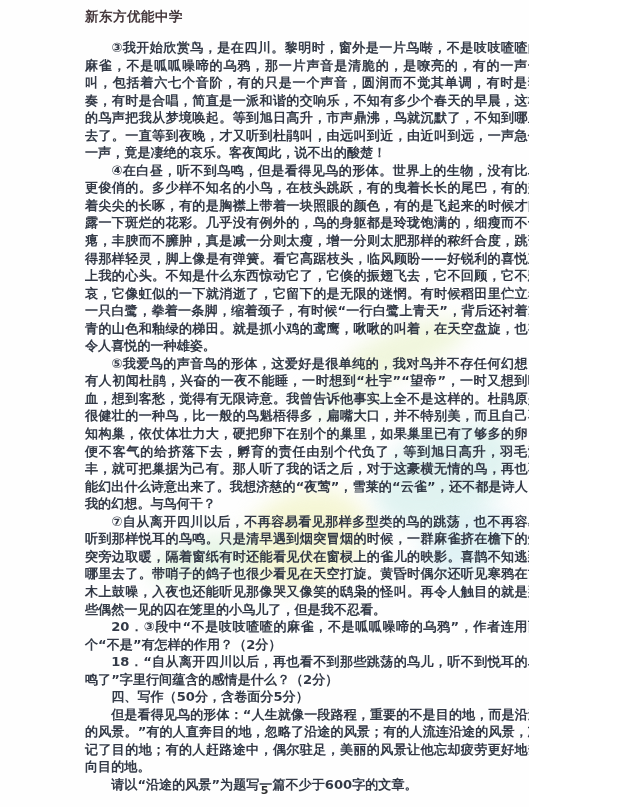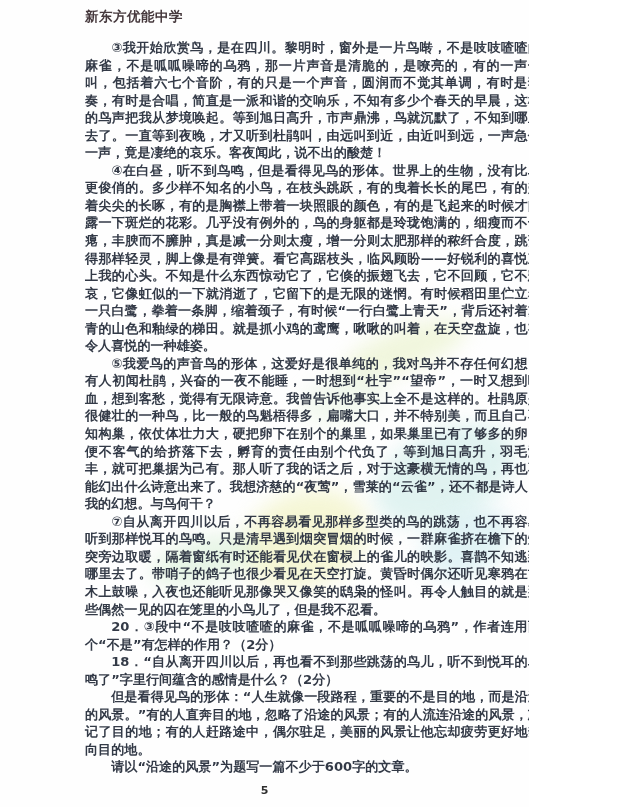--- a/index.html
+++ b/index.html
@@ -80,19 +80,20 @@
     <div class="school">新东方优能中学</div>
 
     <p class="para">③我开始欣赏鸟，是在四川。黎明时，窗外是一片鸟啭，不是吱吱喳喳的麻雀，不是呱呱噪啼的乌鸦，那一片声音是清脆的，是嘹亮的，有的一声长叫，包括着六七个音阶，有的只是一个声音，圆润而不觉其单调，有时是独奏，有时是合唱，简直是一派和谐的交响乐，不知有多少个春天的早晨，这样的鸟声把我从梦境唤起。等到旭日高升，市声鼎沸，鸟就沉默了，不知到哪里去了。一直等到夜晚，才又听到杜鹃叫，由远叫到近，由近叫到远，一声急似一声，竟是凄绝的哀乐。客夜闻此，说不出的酸楚！</p>
     <p class="para">④在白昼，听不到鸟鸣，但是看得见鸟的形体。世界上的生物，没有比鸟更俊俏的。多少样不知名的小鸟，在枝头跳跃，有的曳着长长的尾巴，有的翘着尖尖的长啄，有的是胸襟上带着一块照眼的颜色，有的是飞起来的时候才闪露一下斑烂的花彩。几乎没有例外的，鸟的身躯都是玲珑饱满的，细瘦而不干瘪，丰腴而不臃肿，真是减一分则太瘦，增一分则太肥那样的秾纤合度，跳荡得那样轻灵，脚上像是有弹簧。看它高踞枝头，临风顾盼——好锐利的喜悦刺上我的心头。不知是什么东西惊动它了，它倏的振翅飞去，它不回顾，它不悲哀，它像虹似的一下就消逝了，它留下的是无限的迷惘。有时候稻田里伫立着一只白鹭，拳着一条脚，缩着颈子，有时候“一行白鹭上青天”，背后还衬着黛青的山色和釉绿的梯田。就是抓小鸡的鸢鹰，啾啾的叫着，在天空盘旋，也有令人喜悦的一种雄姿。</p>
     <p class="para">⑤我爱鸟的声音鸟的形体，这爱好是很单纯的，我对鸟并不存任何幻想。有人初闻杜鹃，兴奋的一夜不能睡，一时想到“杜宇”“望帝”，一时又想到啼血，想到客愁，觉得有无限诗意。我曾告诉他事实上全不是这样的。杜鹃原是很健壮的一种鸟，比一般的鸟魁梧得多，扁嘴大口，并不特别美，而且自己不知构巢，依仗体壮力大，硬把卵下在别个的巢里，如果巢里已有了够多的卵，便不客气的给挤落下去，孵育的责任由别个代负了，等到旭日高升，羽毛渐丰，就可把巢据为己有。那人听了我的话之后，对于这豪横无情的鸟，再也不能幻出什么诗意出来了。我想济慈的“夜莺”，雪莱的“云雀”，还不都是诗人自我的幻想。与鸟何干？</p>
     <p class="para">⑦自从离开四川以后，不再容易看见那样多型类的鸟的跳荡，也不再容易听到那样悦耳的鸟鸣。只是清早遇到烟突冒烟的时候，一群麻雀挤在檐下的烟突旁边取暖，隔着窗纸有时还能看见伏在窗棂上的雀儿的映影。喜鹊不知逃到哪里去了。带哨子的鸽子也很少看见在天空打旋。黄昏时偶尔还听见寒鸦在古木上鼓噪，入夜也还能听见那像哭又像笑的鸱枭的怪叫。再令人触目的就是那些偶然一见的囚在笼里的小鸟儿了，但是我不忍看。</p>
 
     <p class="para">20．③段中“不是吱吱喳喳的麻雀，不是呱呱噪啼的乌鸦”，作者连用两个“不是”有怎样的作用？（2分）</p>
     <p class="para">18．“自从离开四川以后，再也看不到那些跳荡的鸟儿，听不到悦耳的鸟鸣了”字里行间蕴含的感情是什么？（2分）</p>
 
+    <p class="para heading">四、写作（50分，含卷面分5分）</p>
     <p class="para">但是看得见鸟的形体：“人生就像一段路程，重要的不是目的地，而是沿途的风景。”有的人直奔目的地，忽略了沿途的风景；有的人流连沿途的风景，忘记了目的地；有的人赶路途中，偶尔驻足，美丽的风景让他忘却疲劳更好地奔向目的地。</p>
     <p class="para">请以“沿途的风景”为题写一篇不少于600字的文章。</p>
 
   </div>
 
   <div class="pagenum">5</div>
 </div>
 
 </body></html>

